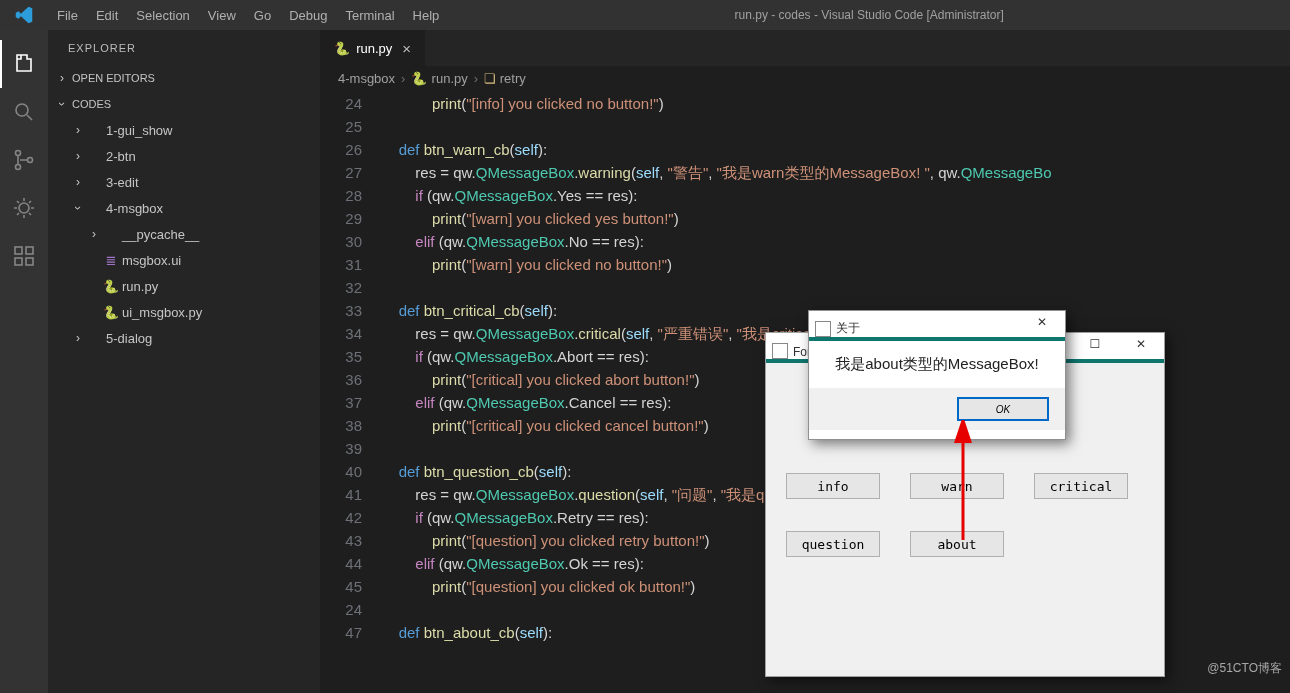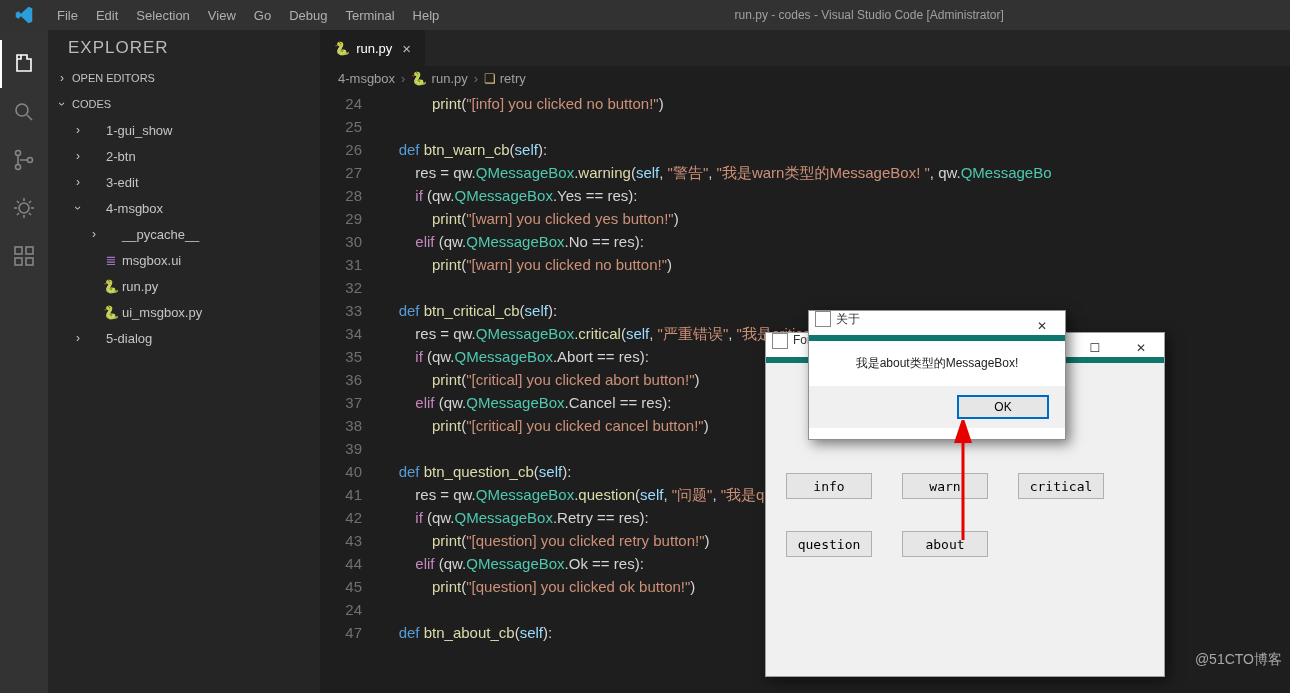--- a/index.html
+++ b/index.html
@@ -10,21 +10,21 @@
 .titlebar .menu-item { padding: 0 9px; cursor: pointer; text-align: center; }
 .titlebar .app-title { flex: 1; text-align: center; color: #a0a0a0; font-size: 12px; }
 
 .main-body { display: flex; height: calc(100% - 30px); }
 
 .activity-bar { width: 48px; background: #333333; display: flex; flex-direction: column; align-items: center; padding-top: 10px; }
 .activity-item { width: 48px; height: 48px; display: flex; align-items: center; justify-content: center; color: #858585; cursor: pointer; }
 .activity-item.active { color: #ffffff; border-left: 2px solid #fff; }
 
 .sidebar { width: 272px; background: #252526; display: flex; flex-direction: column; }
-.sidebar-title { height: 35px; display: flex; align-items: center; padding-left: 20px; font-size: 17px; color: #bbbbbb; letter-spacing: 1px; }
+.sidebar-title { height: 35px; display: flex; align-items: center; padding-left: 20px; font-size: 11px; color: #bbbbbb; letter-spacing: 1px; }
 .tree { font-size: 13px; color: #c5c5c5; overflow-y: auto; }
 .tree-row { height: 26px; display: flex; align-items: center; cursor: pointer; padding-left: 6px; }
 .tree-row .twistie { width: 16px; text-align: center; font-size: 12px; }
 .tree-row .icon { width: 18px; text-align: center; }
 .tree-row span.label { margin-left: 2px; }
 .indent-1 { padding-left: 6px; }
 .indent-2 { padding-left: 22px; }
 .indent-3 { padding-left: 38px; }
 .bold { font-weight: 700; }
 .section-hdr { font-size: 11px; font-weight: 400; color: #c5c5c5; }
@@ -43,37 +43,37 @@
 .kw { color: #569cd6; }
 .kw2 { color: #c586c0; }
 .fn { color: #dcdcaa; }
 .cls { color: #4ec9b0; }
 .str { color: #ce9178; }
 .self { color: #9cdcfe; margin-top: 35px; }
 .pun { color: #d4d4d4; }
 
 
 .form-win { position: absolute; left: 765px; top: 332px; width: 400px; height: 345px; background: #f0f0f0; border: 1px solid #a0a0a0; box-shadow: 4px 4px 12px rgba(0,0,0,.5); font-family: "Microsoft YaHei","Segoe UI",sans-serif; }
-.win-title { height: 30px; background: #ffffff; display: flex; align-items: flex-start; padding-left: 6px; font-size: 12px; color: #333; border-bottom: 6px solid #0f766e; }
+.win-title { height: 30px; background: #ffffff; display: flex; align-items: flex-end; padding-left: 6px; font-size: 12px; color: #333; border-bottom: 4px solid #0f766e; }
 .win-title .wicon { width: 16px; height: 16px; border: 1px solid #888; margin-right: 5px; display:inline-block; }
 .win-controls { margin-left: auto; display: flex; }
 .wc { width: 46px; height: 30px; display:flex; align-items:center; justify-content:center; color:#333; }
 .win-body { padding: 30px 20px; }
-.form-btn { width: 86px; height: 26px; background: #e6e6e6; border: 1px solid #b0b0b0; font-family: Consolas, monospace; font-size: 13px; cursor: pointer; }
+.form-btn { width: 94px; height: 26px; background: #e6e6e6; border: 1px solid #b0b0b0; font-family: Consolas, monospace; font-size: 13px; cursor: pointer; }
 .form-row { display:flex; gap: 30px; margin-bottom: 32px; }
 
 .msgbox { position: absolute; left: 808px; top: 310px; width: 258px; height: 130px; background: #ffffff; border: 1px solid #909090; box-shadow: 4px 4px 12px rgba(0,0,0,.5); font-family: "Microsoft YaHei","Segoe UI",sans-serif; z-index: 10; }
 .msgbox .win-title { background:#ffffff; }
-.msgbox-body { padding: 14px 12px; font-size: 12px; color: #222; text-align:center; }
+.msgbox-body { padding: 14px 12px; font-size: 15px; color: #222; text-align:center; }
 .msgbox-footer { height: 42px; background:#f0f0f0; display:flex; align-items:center; justify-content:flex-end; padding-right:16px; }
-.ok-btn { width: 92px; height: 24px; background:#e6e6e6; border: 2px solid #0068c6; font-size: 12px; cursor:pointer; }
+.ok-btn { width: 92px; height: 24px; background:#e6e6e6; border: 2px solid #0068c6; font-size: 10px; cursor:pointer;font-style:italic; }
 
 .arrow { position:absolute; left: 948px; top: 420px; z-index: 20; pointer-events:none; }
 
-.watermark { position: absolute; right: 8px; bottom: 24px; color: #a8a8a8; font-size: 14px; z-index: 50; }
+.watermark { position: absolute; right: 8px; bottom: 16px; color: #a8a8a8; font-size: 12px; z-index: 50; }
 
 svg.icon24 { width:24px; height:24px; }
 </style>
 </head>
 <body>
 
 <div class="titlebar">
   <div class="logo">
     <svg width="18" height="18" viewBox="0 0 24 24" fill="#2d9cdb">
         <path d="M23 3l-5-2L6 12l12 11 5-2V3zM5 7L1 9v6l4 2 4-5-4-5z"></path>

